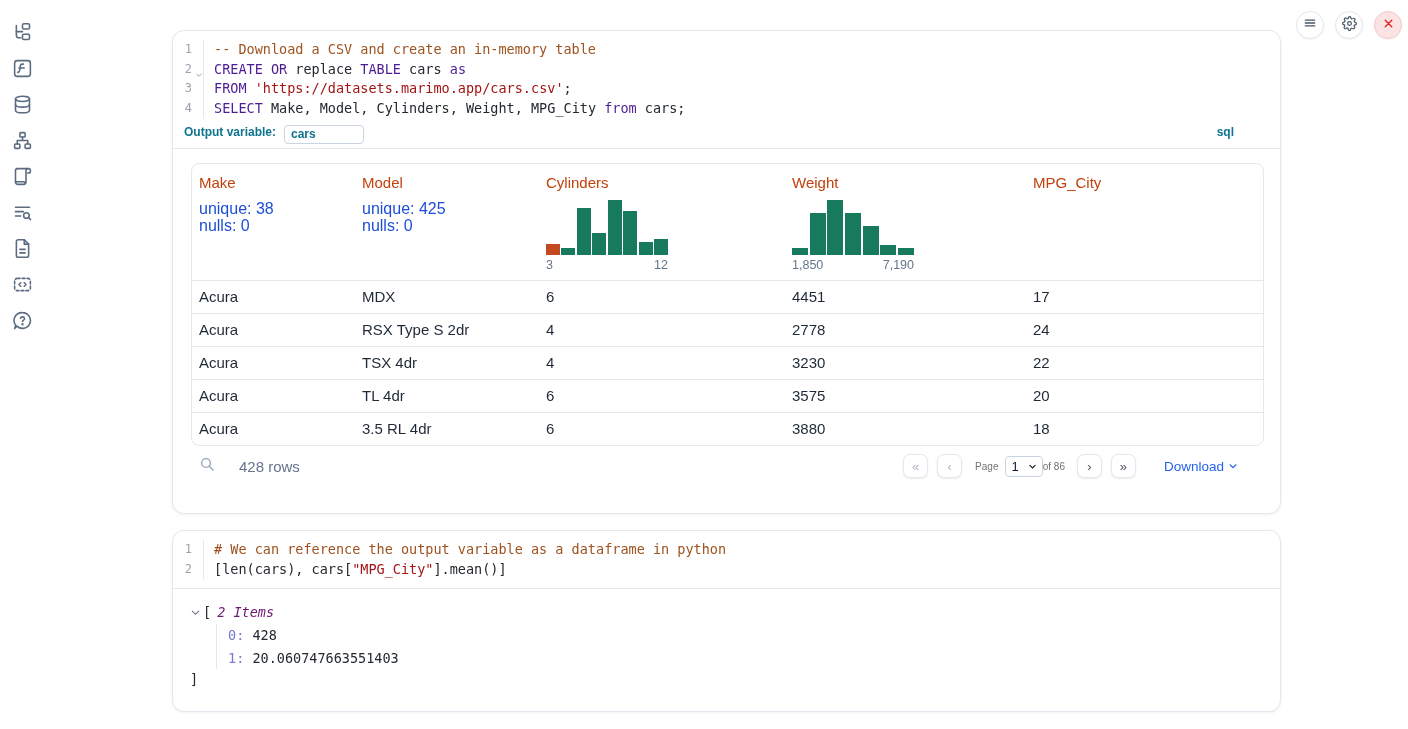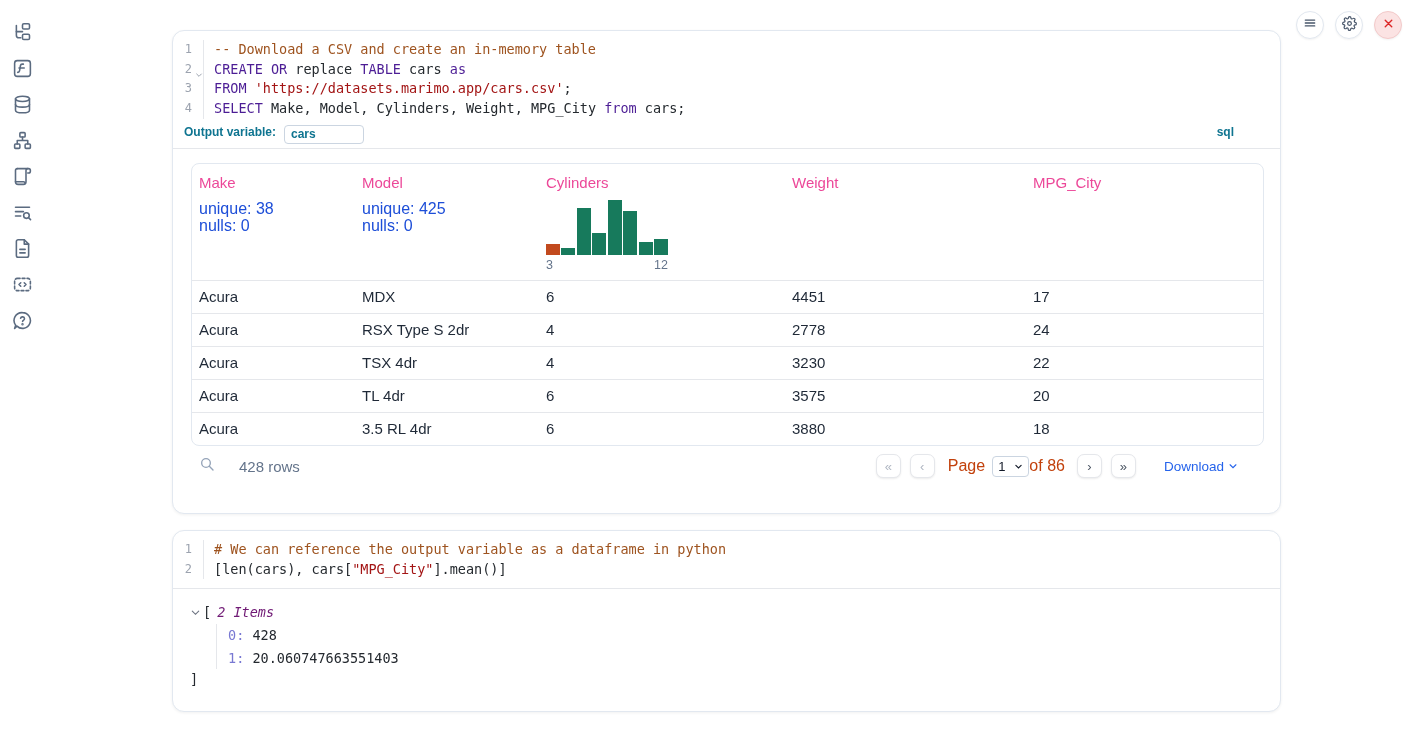--- a/index.html
+++ b/index.html
@@ -45,39 +45,39 @@
   .outvar-input { margin-left:8px; width:80px; height:19px; border:1px solid #cbd5e1;
                   border-radius:4px; font-size:12px; font-weight:bold; color:#0e7490;
                   padding:0 6px; outline:none; font-family:"Liberation Sans",sans-serif; }
   .lang-badge { margin-left:auto; margin-right:36px; font-size:12px; font-weight:bold; color:#0e7490; }
 
   
   .table-wrap { margin:14px 16px 0 18px; border:1px solid #e2e8f0; border-radius:8px; overflow:hidden; }
   .tgrid { display:grid; grid-template-columns:163px 184px 246px 241px 1fr; }
   .thead { padding:10px 0 8px 0; }
   .th-cell { padding-left:7px; }
-  .th-name { font-size:15px; color:#ec4899; margin-bottom:9px; }
+  .th-name { font-size:15px; color:#c2410c; margin-bottom:9px; }
   .th-meta { font-size:16px; color:#1d4ed8; line-height:17px; }
   .hist { width:122px; margin-top:4px; }
   .hist-bars { display:flex; align-items:flex-end; gap:1.5px; height:55px; }
   .hist-bar { flex:1; }
   .hist-axis { display:flex; justify-content:space-between; font-size:12.5px; color:#64748b; margin-top:3px; }
   .trow { border-top:1px solid #e5e7eb; height:33px; align-items:center; font-size:15px; color:#1f2937; }
   .trow > div { padding-left:7px; }
 
   
   .tfoot { margin:0 16px 0 18px; height:41px; display:flex; align-items:center; }
   .rowcount { font-size:15px; color:#64748b; margin-left:24px; }
   .search-btn { margin-left:8px; display:flex; align-items:center; cursor:pointer; }
   .pager { margin-left:auto; display:flex; align-items:center; }
   .pg-btn { width:25px; height:24px; border:1px solid #e5e7eb; border-radius:7px; background:#fff;
             box-shadow:0 1px 2px rgba(0,0,0,.08); display:flex; align-items:center; justify-content:center;
             font-size:13px; cursor:pointer; color:#4b5563; }
   .pg-btn.disabled { color:#b0b7c3; }
-  .pg-text { font-size:16px; color:#c2410c; }
+  .pg-text { font-size:10px; color:#737373; }
   .page-select { height:21px; border:1px solid #cbd5e1; border-radius:4px; background:#fff;
                  display:flex; align-items:center; font-size:13px; color:#111827; padding:0 5px;
                  gap:9px; cursor:pointer; }
   .download { display:flex; align-items:center; gap:4px; color:#2563eb; font-size:13.5px;
               font-weight:500; margin-left:28px; margin-right:26px; cursor:pointer; }
 
   
   .tree-out { padding:13px 18px 14px 17px; font-family:"DejaVu Sans Mono",monospace; font-size:13.5px; color:#24292f; }
   .tree-head { display:flex; align-items:center; line-height:20px; }
   .tree-items-label { color:#701a75; font-style:italic; margin-left:6px; }
@@ -235,20 +235,35 @@
               <div class="hist-bar" style="height: 16px; background: rgb(23, 122, 92);"></div>
             </div>
             <div class="hist-axis">
               <span>3</span>
               <span>12</span>
             </div>
           </div>
         </div>
         <div class="th-cell">
           <div class="th-name">Weight</div>
+          <div class="hist">
+            <div class="hist-bars">
+              <div class="hist-bar" style="height: 7px; background: rgb(23, 122, 92);"></div>
+              <div class="hist-bar" style="height: 42px; background: rgb(23, 122, 92);"></div>
+              <div class="hist-bar" style="height: 55px; background: rgb(23, 122, 92);"></div>
+              <div class="hist-bar" style="height: 42px; background: rgb(23, 122, 92);"></div>
+              <div class="hist-bar" style="height: 29px; background: rgb(23, 122, 92);"></div>
+              <div class="hist-bar" style="height: 10px; background: rgb(23, 122, 92);"></div>
+              <div class="hist-bar" style="height: 7px; background: rgb(23, 122, 92);"></div>
+            </div>
+            <div class="hist-axis">
+              <span>1,850</span>
+              <span>7,190</span>
+            </div>
+          </div>
         </div>
         <div class="th-cell">
           <div class="th-name">MPG_City</div>
         </div>
       </div>
     <div id="tbody">
         <div class="tgrid trow">
           <div>Acura</div>
           <div>MDX</div>
           <div>6</div>

